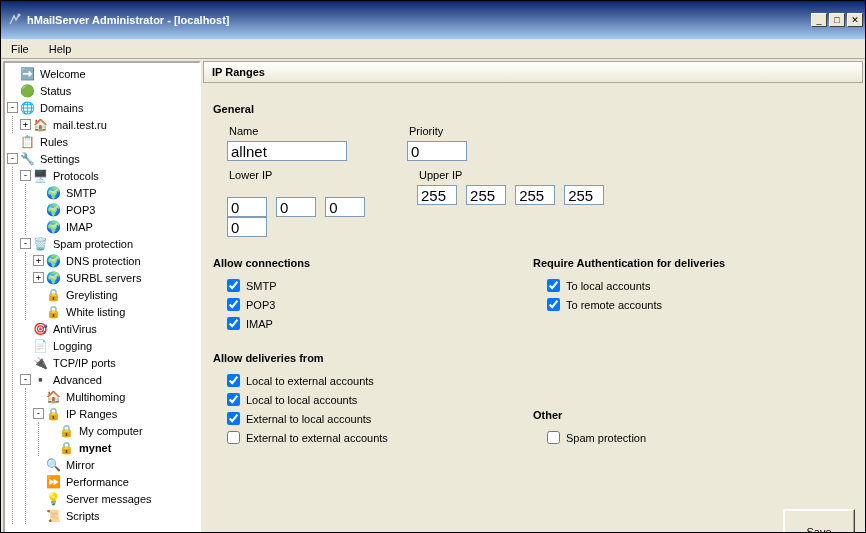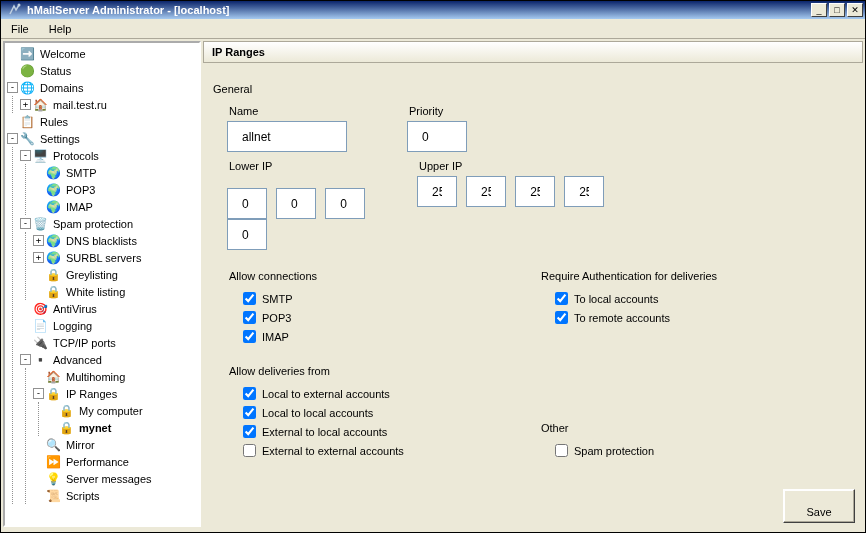--- a/index.html
+++ b/index.html
@@ -1,18 +1,18 @@
 <!DOCTYPE html>
 <html><head>
 <meta charset="utf-8">
 <style>
 * { box-sizing: border-box; margin: 0; padding: 0; font-family: Tahoma, sans-serif; font-size: 11px; }
 body { background: #ece9d8; width: 866px; height: 533px; overflow: hidden; border: 1px solid #000; }
 
-.titlebar { background: linear-gradient(to bottom, #0a246a, #a6caf0); height: 18px; display: flex; align-items: center; padding: 0 2px; }
+.titlebar { background: linear-gradient(to bottom, #0a246a, #a6caf0); height: 38px; display: flex; align-items: center; padding: 0 2px; }
 .titlebar .icon { width: 16px; height: 16px; margin: 0 4px; display: inline-flex; align-items: center; justify-content: center; }
 .titlebar .title { color: #fff; font-weight: bold; flex: 1; }
 .titlebar .winbtns { display: flex; gap: 2px; }
 .titlebar .winbtn { width: 16px; height: 14px; background: #ece9d8; border: 1px solid #fff; border-right-color: #404040; border-bottom-color: #404040; display: flex; align-items: center; justify-content: center; font-size: 9px; font-family: Arial; line-height: 1; }
 
 .menubar { background: #ece9d8; height: 20px; display: flex; align-items: center; padding: 0 4px; gap: 8px; border-bottom: 1px solid #aca899; }
 .menubar span { padding: 2px 6px; }
 
 .body { display: flex; height: 490px; }
 
@@ -22,31 +22,31 @@
 .exp { width: 11px; height: 11px; border: 1px solid #919191; background: #fff; display: inline-flex; align-items: center; justify-content: center; font-size: 9px; line-height: 1; margin-right: 2px; font-family: monospace; color: #000; }
 .noexp { width: 11px; height: 11px; display: inline-block; margin-right: 2px; }
 .ticon { width: 16px; height: 16px; margin-right: 2px; display: inline-flex; align-items: center; justify-content: center; font-size: 12px; }
 .node .lbl { padding: 1px 2px; }
 .node .lbl.sel { font-weight: bold; }
 .dots { border-left: 1px dotted #919191; margin-left: 5px; padding-left: 7px; }
 
 .content { flex: 1; display: flex; flex-direction: column; margin: 2px 2px 2px 0; }
 .panelhead { background: linear-gradient(to bottom, #fff, #ece9d8); border: 1px solid #aca899; padding: 4px 8px; font-weight: bold; margin-bottom: 6px; }
 .form { padding: 6px 10px; flex: 1; }
-.section { font-weight: normal; margin: 8px 0 10px 0; }
+.section { font-weight: bold; margin: 8px 0 10px 0; }
 .row { display: flex; margin-bottom: 8px; }
 .col { display: flex; flex-direction: column; }
 .flab { margin-bottom: 4px; padding-left: 2px; }
-input[type=text] { border: 1px solid #7f9db9; padding: 2px 14px; font-size: 12px; height: 31px; background: #fff; }
+input[type=text] { border: 1px solid #7f9db9; padding: 2px 3px; font-size: 15px; height: 20px; background: #fff; }
 .ipbox { width: 40px; margin-right: 6px; }
 .chkrow { display: flex; align-items: center; margin-bottom: 6px; padding-left: 14px; }
 .chkrow input { margin-right: 6px; width: 13px; height: 13px; }
 .btnbar { display: flex; justify-content: flex-end; padding: 4px 8px; }
 .btn { min-width: 72px; height: 22px; background: #ece9d8; border: 1px solid #404040; border-top-color: #fff; border-left-color: #fff; box-shadow: inset -1px -1px #aca899, inset 1px 1px #fff; padding: 16px 14px; margin-left: 6px; text-align: center; }
-.twocol { display: flex; margin-left: 16px; }
+.twocol { display: flex; }
 .twocol > div { flex: 1; }
 
 svg { display: block; }
 </style>
 </head>
 <body>
 
 <div class="titlebar">
   <span class="icon">
     <svg width="14" height="14" viewBox="0 0 14 14">
@@ -128,21 +128,21 @@
     </div>
     <div class="node">
             <span class="exp">-</span>
             <span class="ticon">🗑️</span>
             <span class="lbl">Spam protection</span>
           </div>
     <div class="dots">
       <div class="node">
               <span class="exp">+</span>
               <span class="ticon">🌍</span>
-              <span class="lbl">DNS blacklists</span>
+              <span class="lbl">DNS protection</span>
             </div>
       <div class="node">
               <span class="exp">+</span>
               <span class="ticon">🌍</span>
               <span class="lbl">SURBL servers</span>
             </div>
       <div class="node">
               <span class="noexp"></span>
               <span class="ticon">🔒</span>
               <span class="lbl">Greylisting</span>

